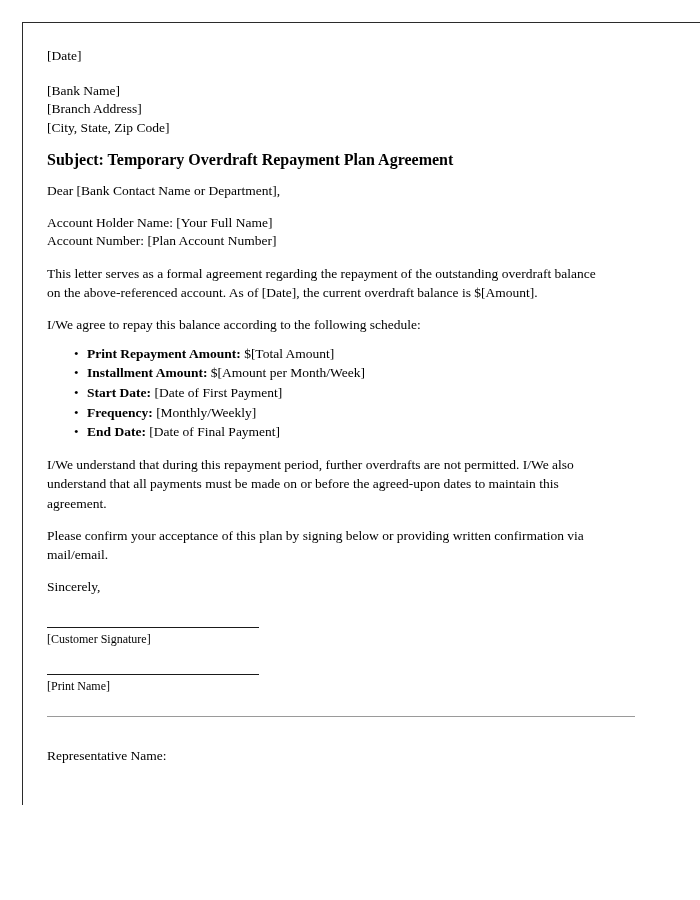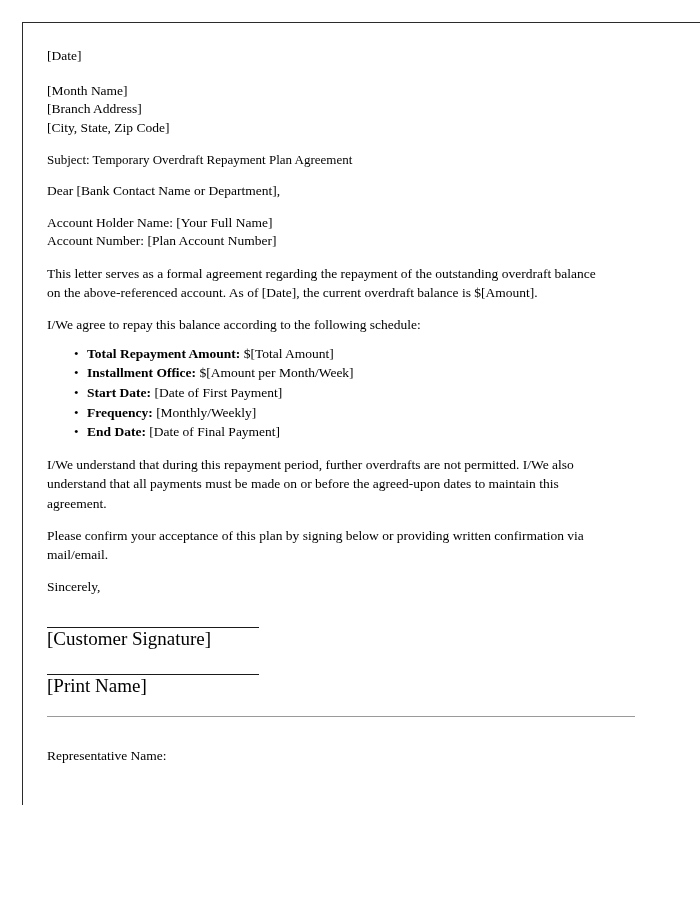--- a/index.html
+++ b/index.html
@@ -41,22 +41,22 @@
     font-size: 13.5px;
     line-height: 18.5px;
     white-space: nowrap;
   }
 
   .spacer-lg { height: 16px; }
   .spacer-md { height: 13px; }
   .spacer-sm { height: 9px; }
 
   .heading {
-    font-size: 13px;
-    font-weight: normal;
+    font-size: 16px;
+    font-weight: bold;
     line-height: 19px;
   }
 
   .para {
     font-size: 13.5px;
     line-height: 19.4px;
     margin: 0;
     max-width: 560px;
   }
 
@@ -82,21 +82,21 @@
     font-weight: bold;
   }
 
   .sig-rule {
     width: 212px;
     height: 0;
     border-top: 1px solid #1a1a1a;
     margin: 0;
   }
   .sig-caption {
-    font-size: 19px;
+    font-size: 12px;
     line-height: 18px;
     padding-top: 2px;
   }
 
   .section-rule {
     width: 588px;
     height: 0;
     border-top: 1px solid #9a9a9a;
     margin: 0;
   }
@@ -110,21 +110,21 @@
 </head>
 <body>
 
 <div class="page-frame">
   <div class="page-content">
 
     <div class="line">[Date]</div>
 
     <div class="spacer-lg"></div>
 
-    <div class="line">[Month Name]</div>
+    <div class="line">[Bank Name]</div>
     <div class="line">[Branch Address]</div>
     <div class="line">[City, State, Zip Code]</div>
 
     <div class="spacer-md"></div>
 
     <div class="heading">Subject: Temporary Overdraft Repayment Plan Agreement</div>
 
     <div class="spacer-md"></div>
 
     <div class="line">Dear [Bank Contact Name or Department],</div>
@@ -139,25 +139,25 @@
     <p class="para">This letter serves as a formal agreement regarding the repayment of the outstanding overdraft balance on the above-referenced account. As of [Date], the current overdraft balance is $[Amount].</p>
 
     <div class="spacer-md"></div>
 
     <p class="para">I/We agree to repay this balance according to the following schedule:</p>
 
     <div class="spacer-sm"></div>
 
     <ul class="schedule">
       <li>
-        <span class="lbl">Total Repayment Amount:</span>
+        <span class="lbl">Print Repayment Amount:</span>
         <span>$[Total Amount]</span>
       </li>
       <li>
-        <span class="lbl">Installment Office:</span>
+        <span class="lbl">Installment Amount:</span>
         <span>$[Amount per Month/Week]</span>
       </li>
       <li>
         <span class="lbl">Start Date:</span>
         <span>[Date of First Payment]</span>
       </li>
       <li>
         <span class="lbl">Frequency:</span>
         <span>[Monthly/Weekly]</span>
       </li>

